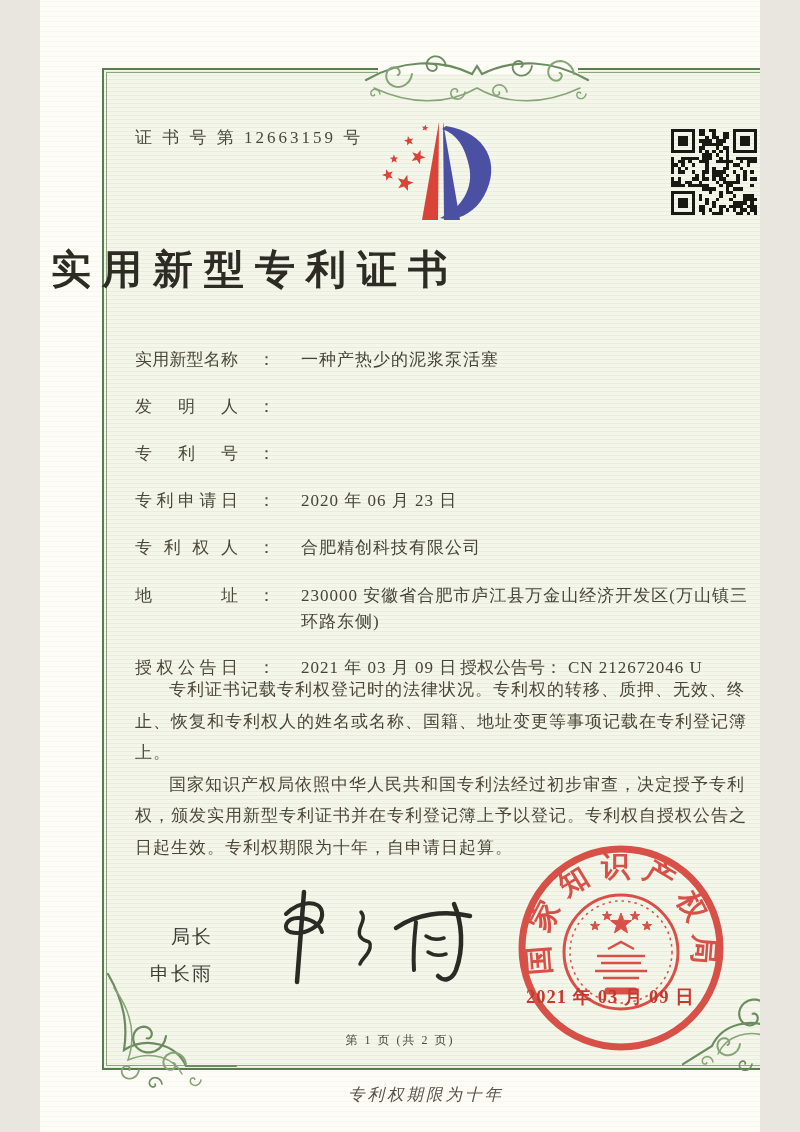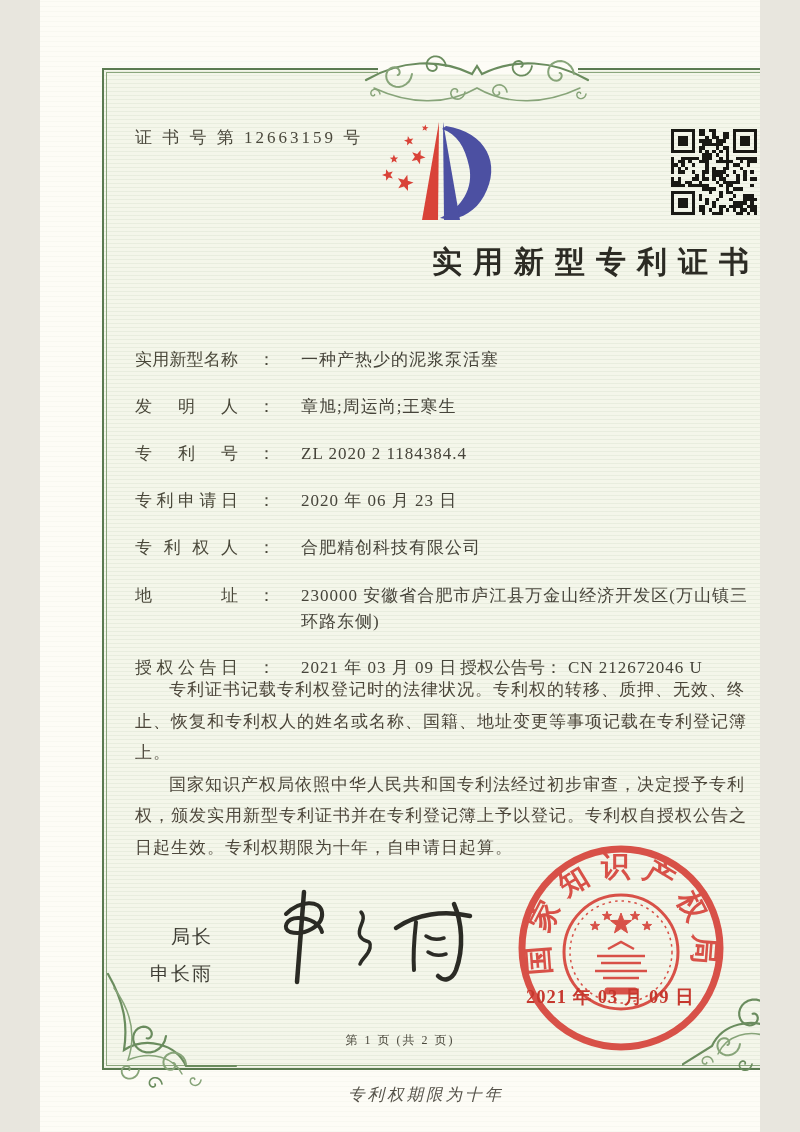--- a/index.html
+++ b/index.html
@@ -19,22 +19,22 @@
   .cert-frame-inner{
     position:absolute;inset:2px;border:1px solid #8aa57c;
   }
   
   .cert-number{
     position:absolute;left:95px;top:126px;font-size:17px;letter-spacing:3px;color:#4a483c;
   }
   .logo{position:absolute;left:328px;top:116px;width:146px;height:120px;}
   .qr{position:absolute;left:631px;top:129px;width:86px;height:86px;}
   .title{
-    position:absolute;left:0;top:242px;width:100%;text-align:right;
-    font-size:30px;font-weight:700;letter-spacing:11px;color:#2c2b24;text-indent:11px;
+    position:absolute;left:0;top:242px;width:100%;text-align:left;
+    font-size:40px;font-weight:700;letter-spacing:11px;color:#2c2b24;text-indent:11px;
   }
   
   .fields{position:absolute;left:95px;top:348px;width:614px;font-size:17px;}
   .field-row{display:flex;margin-bottom:23px;line-height:24px;position:relative;gap:20px;}
   .field-row.addr{line-height:26px;margin-bottom:21px;}
   .f-label{
     display:inline-block;width:103px;flex:0 0 103px;
     text-align:justify;text-align-last:justify;color:#4a483a;
   }
   .f-colon{flex:0 0 auto;color:#4a483a;}
@@ -129,26 +129,24 @@
 
   <div class="fields">
     <div class="field-row">
       <span class="f-label">实用新型名称</span>
         <span class="f-colon">：</span>
       <span class="f-value">一种产热少的泥浆泵活塞</span>
     </div>
     <div class="field-row">
       <span class="f-label">发明人</span>
         <span class="f-colon">：</span>
-      <span class="f-value">章旭;周运尚;王寒生</span>
     </div>
     <div class="field-row">
       <span class="f-label">专利号</span>
         <span class="f-colon">：</span>
-      <span class="f-value">ZL 2020 2 1184384.4</span>
     </div>
     <div class="field-row">
       <span class="f-label">专利申请日</span>
         <span class="f-colon">：</span>
       <span class="f-value">2020 年 06 月 23 日</span>
     </div>
     <div class="field-row">
       <span class="f-label">专利权人</span>
         <span class="f-colon">：</span>
       <span class="f-value">合肥精创科技有限公司</span>

